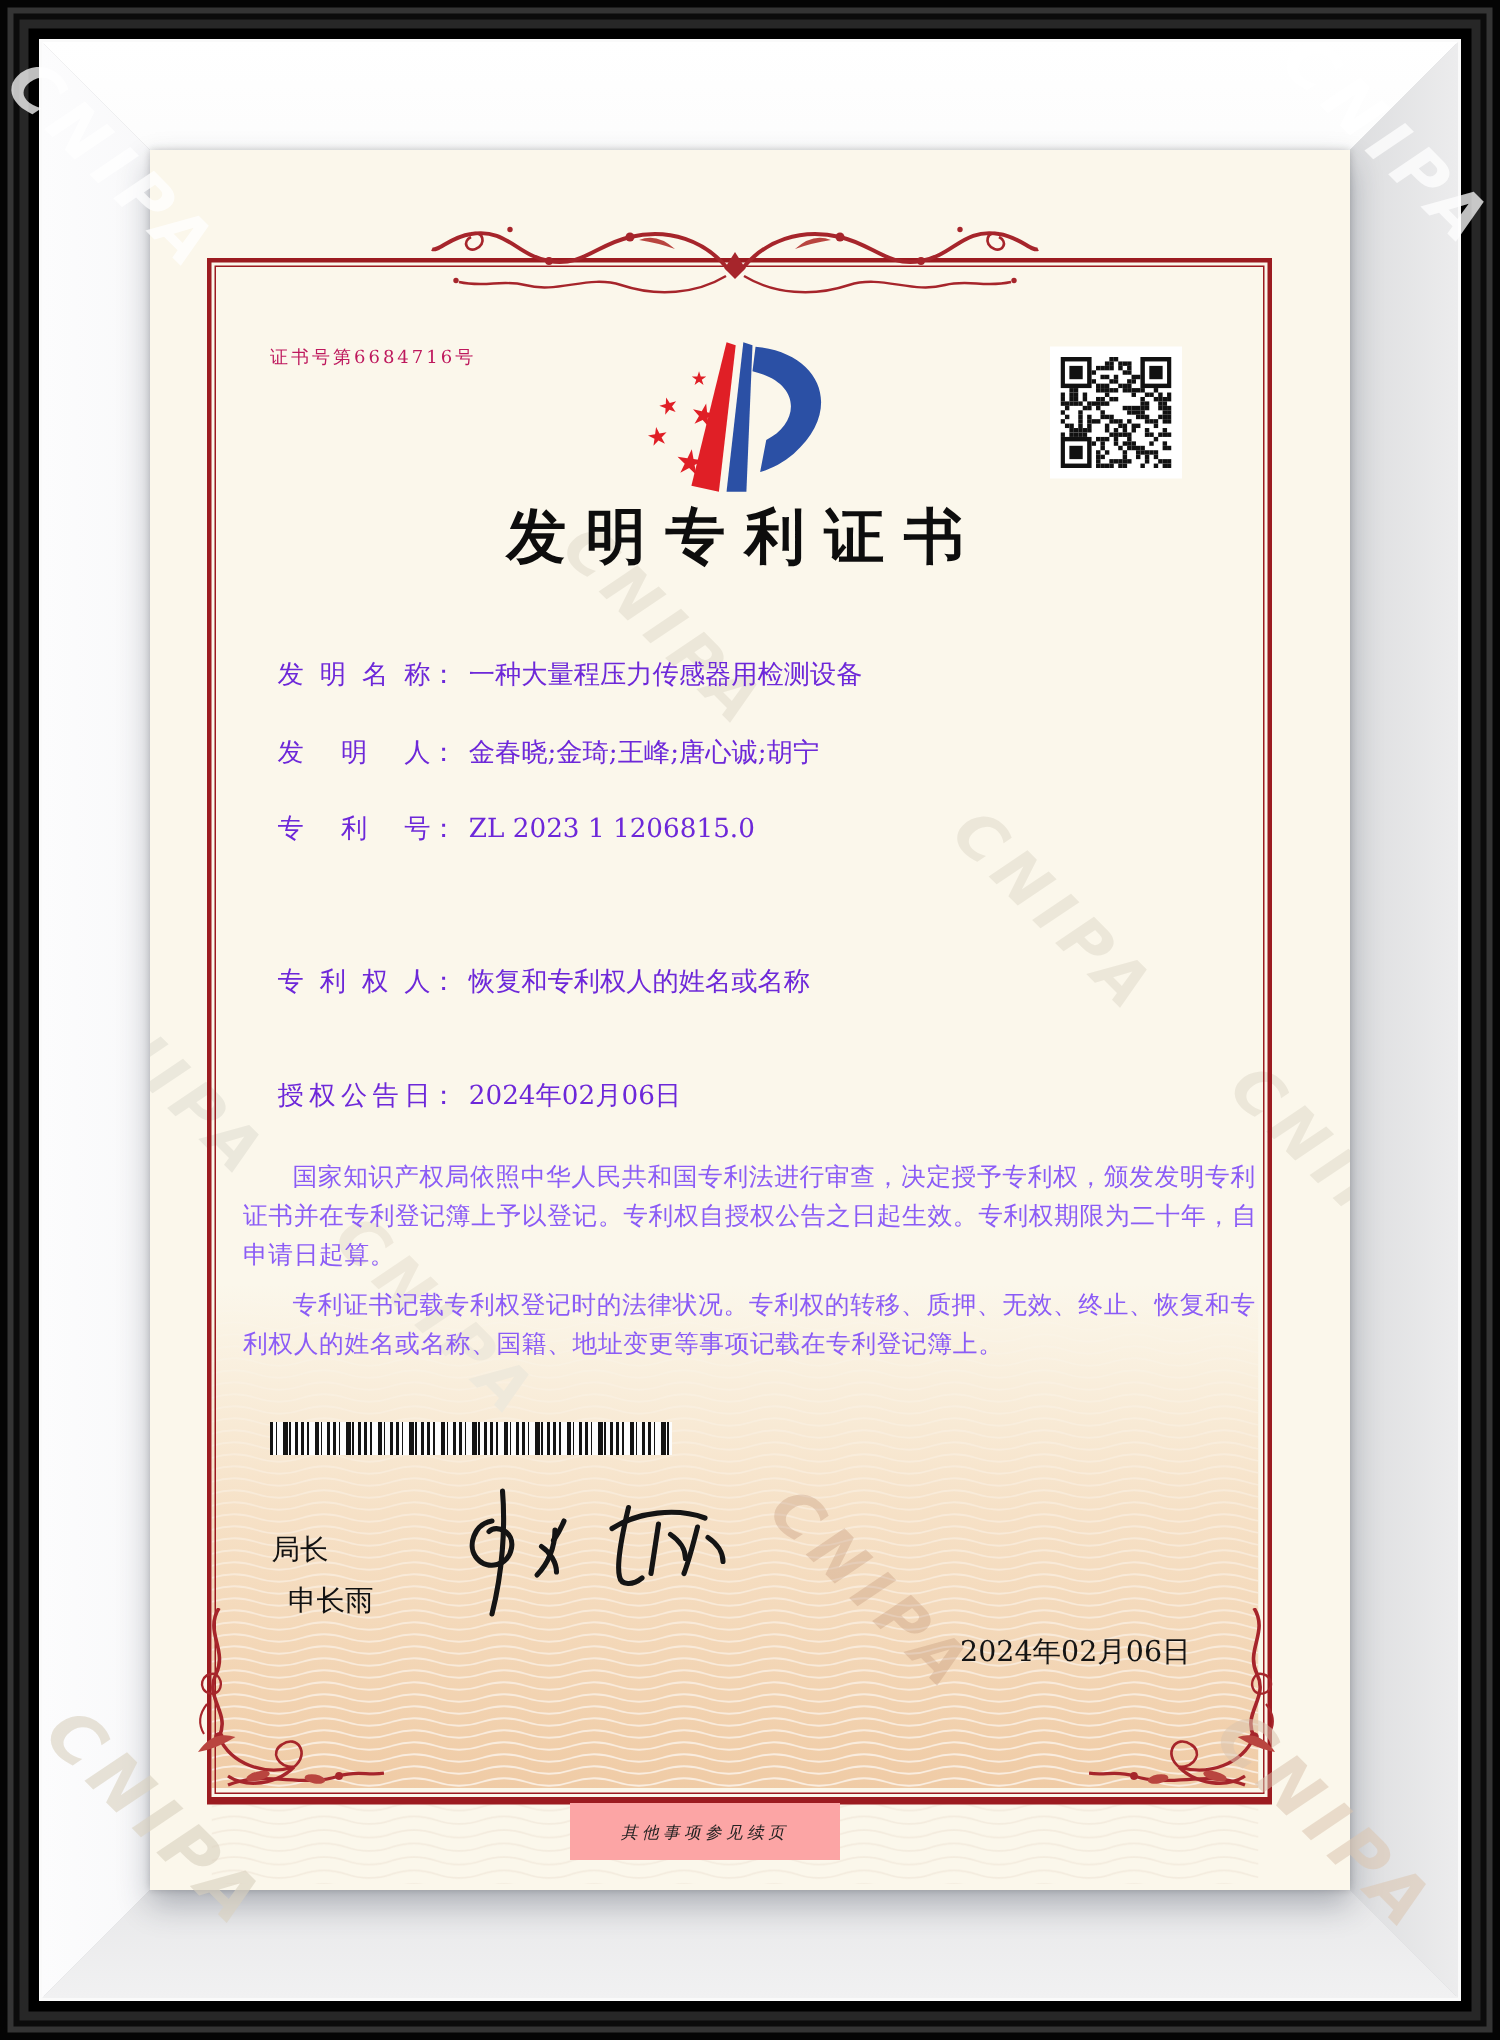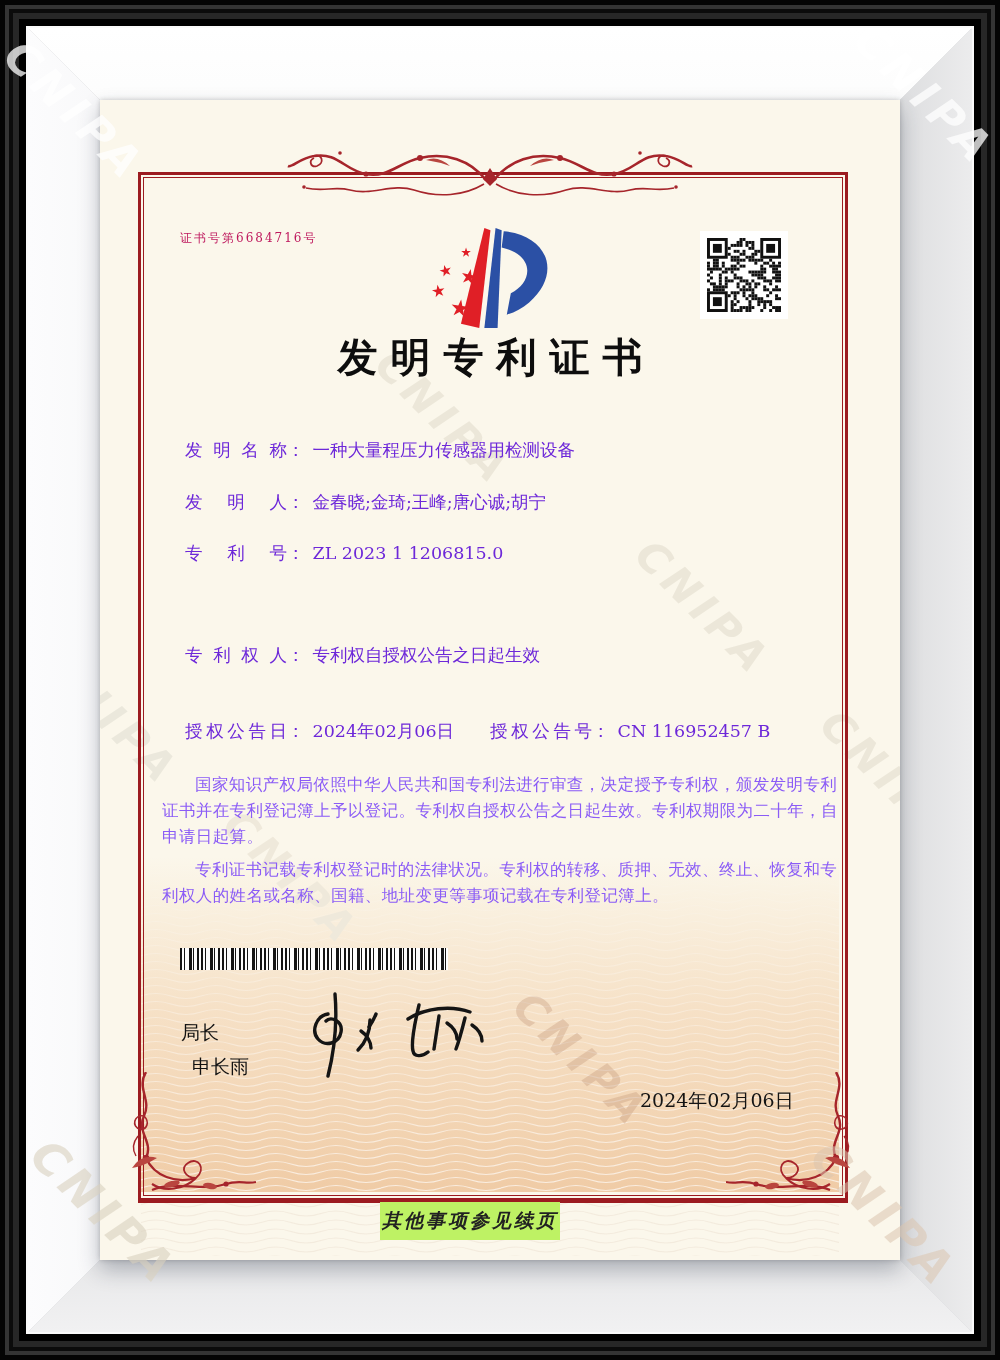--- a/index.html
+++ b/index.html
@@ -56,23 +56,23 @@
        #fdfdfd 5px 9px,#141414 9px 12px,#fdfdfd 12px 13px,#141414 13px 14px,
        #fdfdfd 14px 17px,#141414 17px 19px,#fdfdfd 19px 21px);}
   .signer-title{position:absolute;left:81px;top:920px;font-size:19px;color:#111;z-index:4;
      font-family:"DejaVu Sans","Liberation Sans",sans-serif;}
   .signer-name{position:absolute;left:92px;top:954px;font-size:19px;color:#111;z-index:4;
      font-family:Liberation Sans, sans-serif;}
   .signature{position:absolute;left:198px;top:886px;z-index:4;}
   .issue-date{position:absolute;left:540px;top:988px;font-size:19px;color:#141414;z-index:4;}
   .page-info{position:absolute;left:38px;top:1063px;width:704px;text-align:center;
      font-size:15px;color:#222;z-index:4;}
-  .note-box{position:absolute;left:280px;top:1102px;width:180px;height:38px;background:#bef264;
+  .note-box{position:absolute;left:280px;top:1102px;width:180px;height:38px;background:#fca5a5;
      z-index:4;display:flex;align-items:center;justify-content:center;
-     font-size:19px;letter-spacing:3px;color:#222;font-style:italic;font-weight:bold;}
+     font-size:11px;letter-spacing:3px;color:#222;font-style:italic;}
   .guilloche{position:absolute;left:41px;top:756px;z-index:1;}
   .below-waves{position:absolute;left:41px;top:1100px;z-index:1;opacity:.55;}
   .flourish-top{position:absolute;left:180px;top:44px;z-index:5;}
   .corner-fl{position:absolute;z-index:5;}
   .corner-fl.left{left:24px;top:972px;}
   .corner-fl.right{left:626px;top:972px;transform:scaleX(-1);}
 </style>
 </head>
 <body>
 
@@ -442,25 +442,24 @@
     <div class="row" style="top:338px">
       <span class="lbl">发明名称</span><span class="colon">：</span><span class="val">一种大量程压力传感器用检测设备</span>
     </div>
     <div class="row" style="top:390px">
       <span class="lbl">发明人</span><span class="colon">：</span><span class="val">金春晓;金琦;王峰;唐心诚;胡宁</span>
     </div>
     <div class="row" style="top:441px">
       <span class="lbl">专利号</span><span class="colon">：</span><span class="val">ZL 2023 1 1206815.0</span>
     </div>
     <div class="row" style="top:543px">
-      <span class="lbl">专利权人</span><span class="colon">：</span><span class="val">专利权自授权公告之日起生效</span>
+      <span class="lbl">专利权人</span><span class="colon">：</span><span class="val">恢复和专利权人的姓名或名称</span>
     </div>
     <div class="row" style="top:619px;width:660px">
       <span class="lbl">授权公告日</span><span class="colon">：</span><span class="val">2024年02月06日</span>
-      <span class="grant-no-pair"><span class="lbl">授权公告号</span><span class="colon">：</span><span class="val">CN 116952457 B</span></span>
     </div>
 
     <div class="paras">
       <p>国家知识产权局依照中华人民共和国专利法进行审查，决定授予专利权，颁发发明专利证书并在专利登记簿上予以登记。专利权自授权公告之日起生效。专利权期限为二十年，自申请日起算。</p>
       <p>专利证书记载专利权登记时的法律状况。专利权的转移、质押、无效、终止、恢复和专利权人的姓名或名称、国籍、地址变更等事项记载在专利登记簿上。</p>
     </div>
 
     <div class="barcode"></div>
 
     <div class="signer-title">局长</div>

